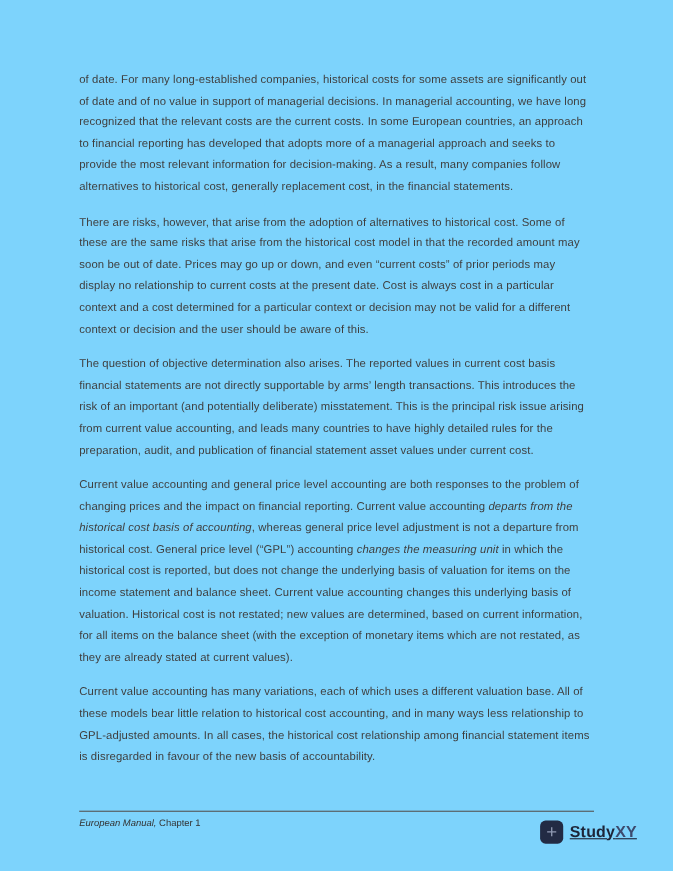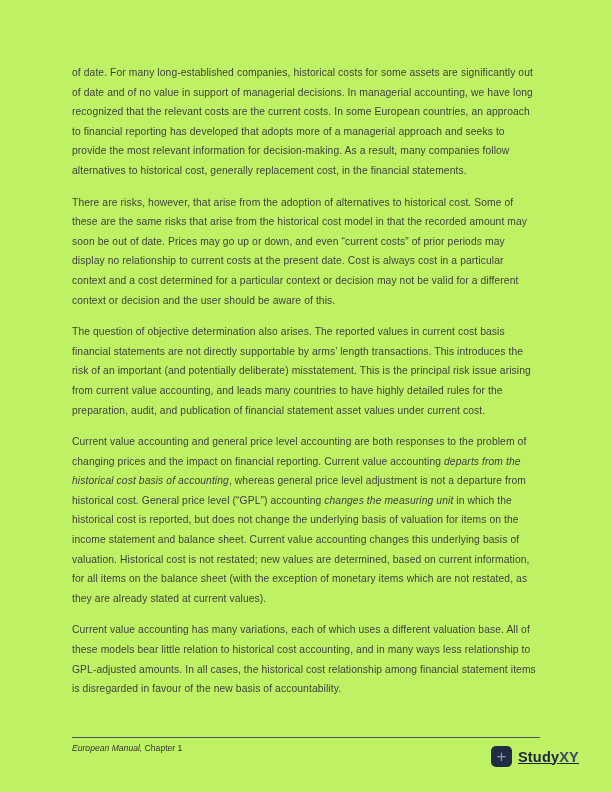--- a/index.html
+++ b/index.html
@@ -4,21 +4,21 @@
 <style>
   html, body {
     margin: 0;
     padding: 0;
     background: #ffffff;
   }
   .page {
     position: relative;
     width: 612px;
     height: 792px;
-    background: #bef264;
+    background: #7dd3fc;
     box-sizing: border-box;
     font-family: "Liberation Sans", sans-serif;
     overflow: hidden;
   }
   .content {
     position: absolute;
     top: 63px;
     left: 72px;
     width: 468px;
   }

